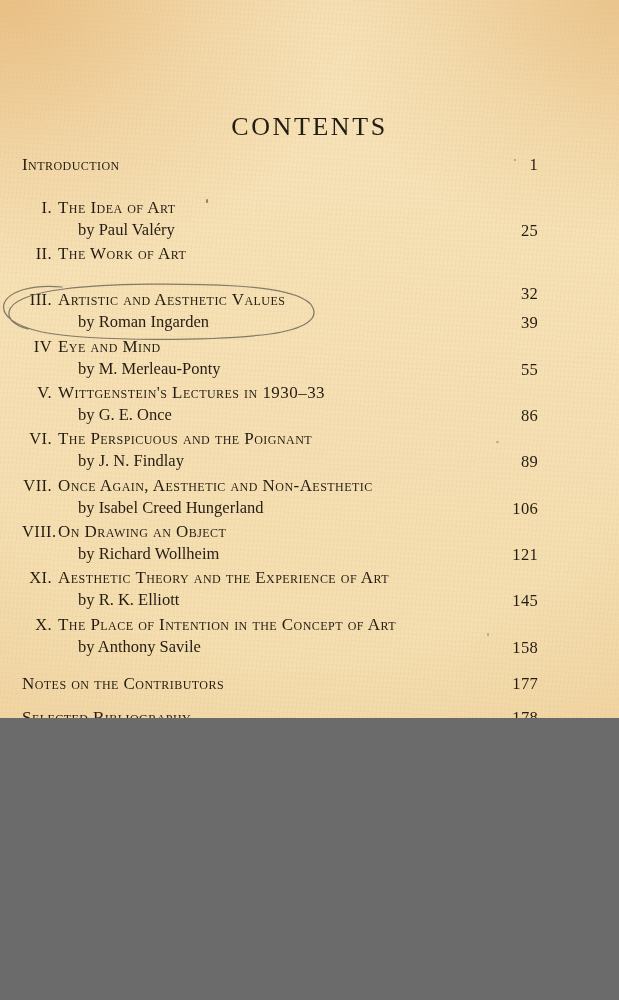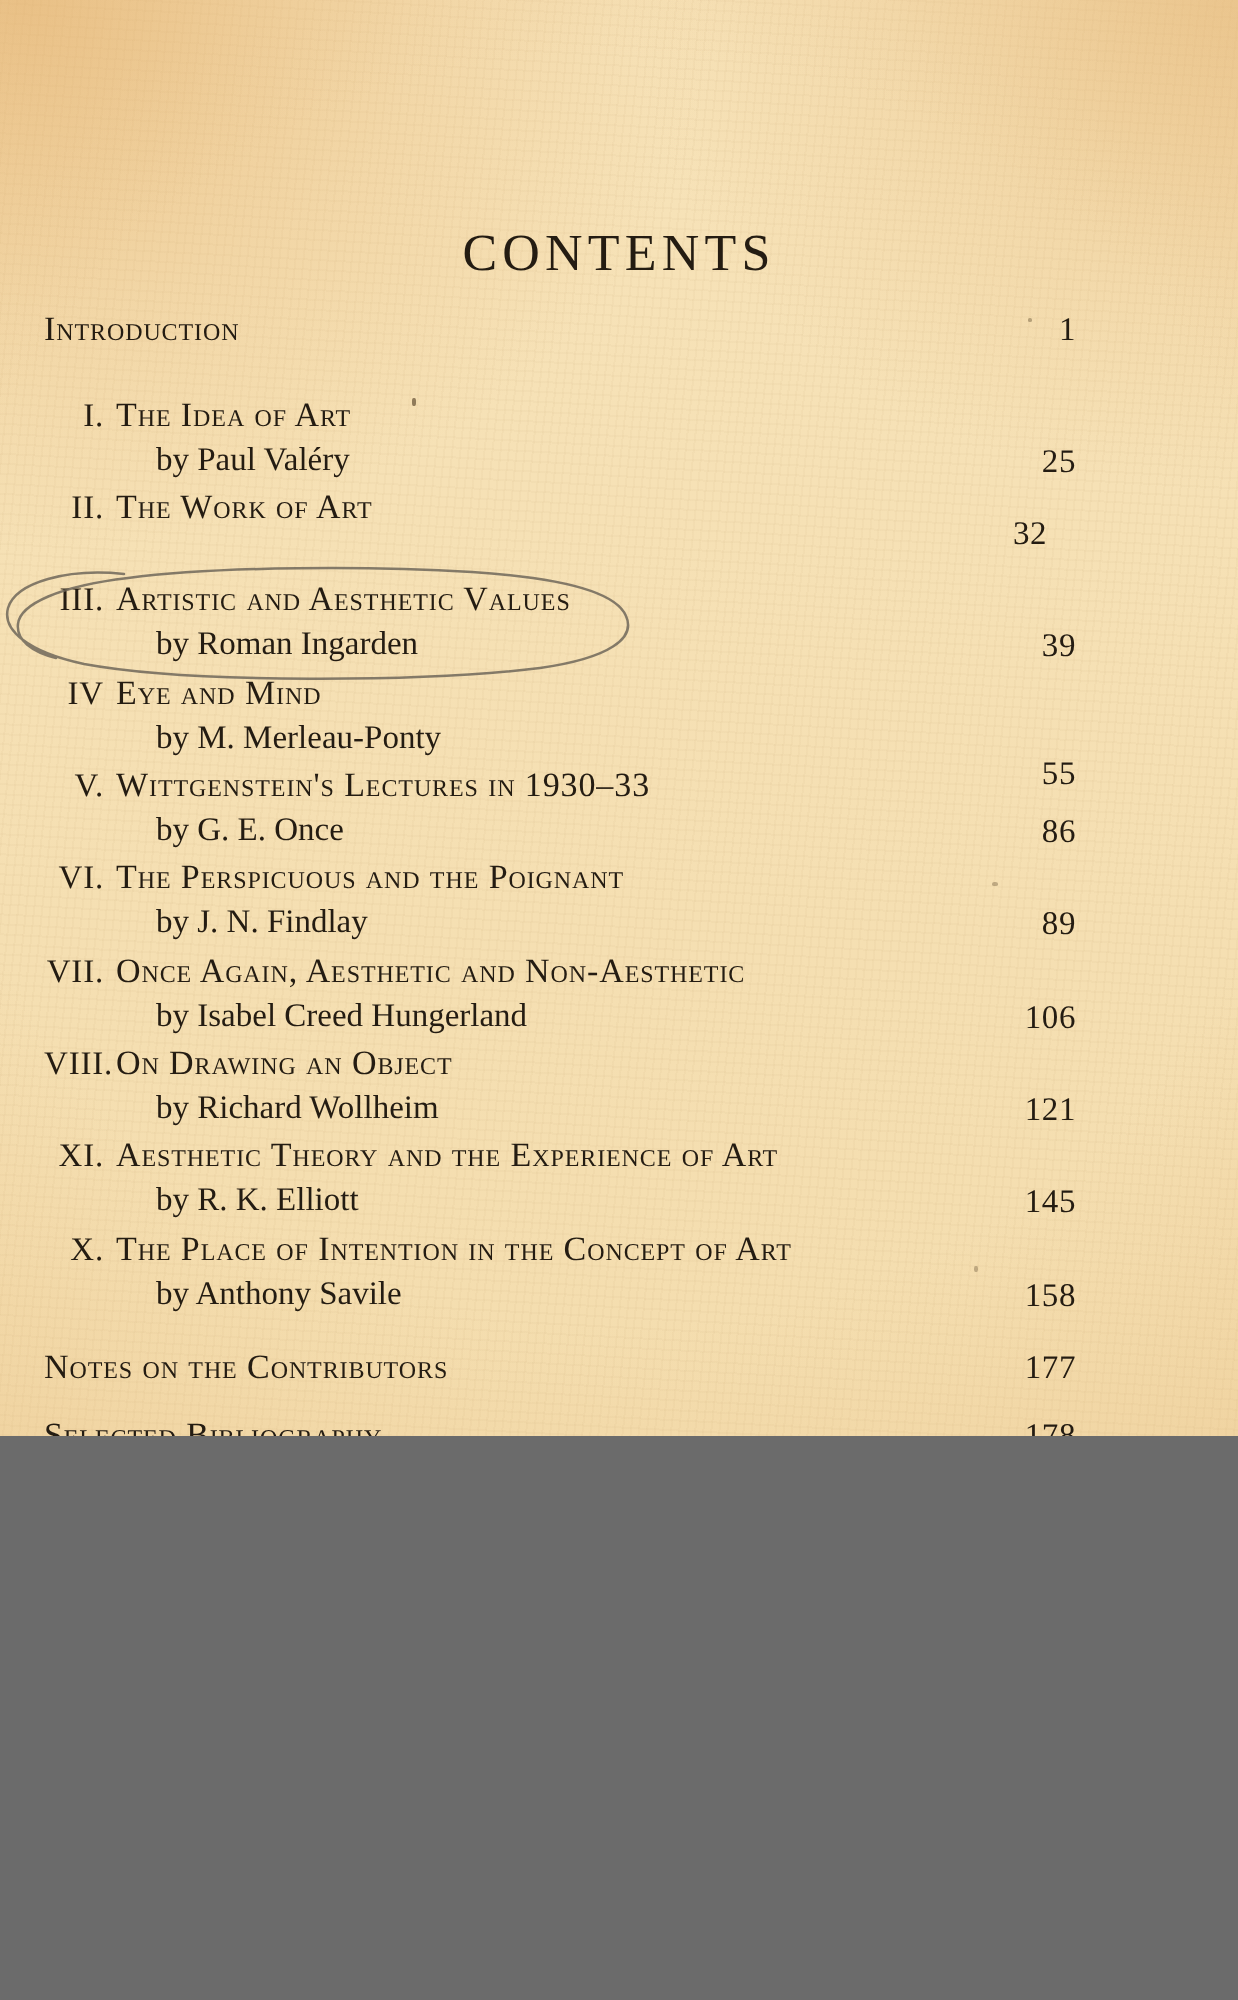--- a/index.html
+++ b/index.html
@@ -151,37 +151,37 @@
           <div class="title-line">The Idea of Art</div>
           <div class="author-line">by Paul Valéry</div>
         </div>
         <div class="page-no" style="top: 23px;">25</div>
       </div>
       <div class="row" style="position: absolute; top: 89px; left: 0px; width: 100%;">
         <div class="num">II.</div>
         <div class="body">
           <div class="title-line">The Work of Art</div>
         </div>
-        <div class="page-no" style="top: 13px; text-align: center;">32</div>
+        <div class="page-no" style="top: 40px;">32</div>
       </div>
       <div class="row" style="position: absolute; top: 135px; left: 0px; width: 100%;">
         <div class="num">III.</div>
         <div class="body">
           <div class="title-line">Artistic and Aesthetic Values</div>
           <div class="author-line">by Roman Ingarden</div>
         </div>
         <div class="page-no" style="top: 23px;">39</div>
       </div>
       <div class="row" style="position: absolute; top: 182px; left: 0px; width: 100%;">
         <div class="num">IV</div>
         <div class="body">
           <div class="title-line">Eye and Mind</div>
           <div class="author-line">by M. Merleau-Ponty</div>
         </div>
-        <div class="page-no" style="top: 23px; margin-top: 17px;">55</div>
+        <div class="page-no" style="top: 23px;">55</div>
       </div>
       <div class="row" style="position: absolute; top: 228px; left: 0px; width: 100%;">
         <div class="num">V.</div>
         <div class="body">
           <div class="title-line">Wittgenstein's Lectures in 1930–33</div>
           <div class="author-line">by G. E. Once</div>
         </div>
         <div class="page-no" style="top: 23px;">86</div>
       </div>
       <div class="row" style="position: absolute; top: 274px; left: 0px; width: 100%;">

